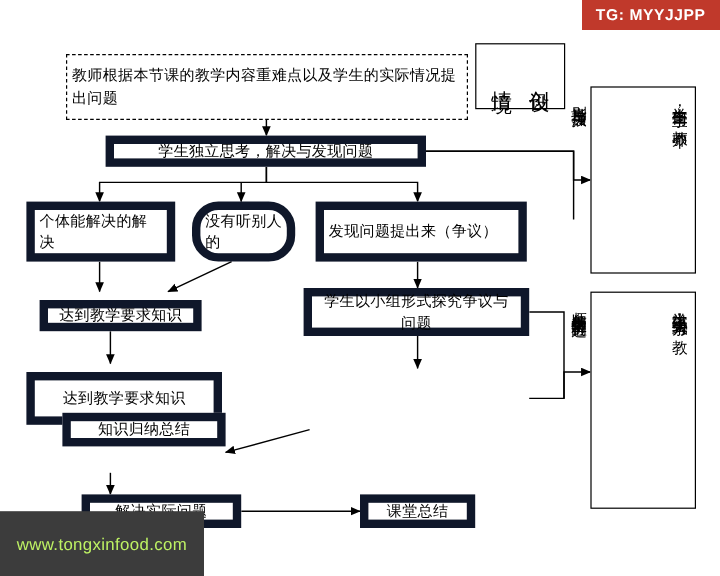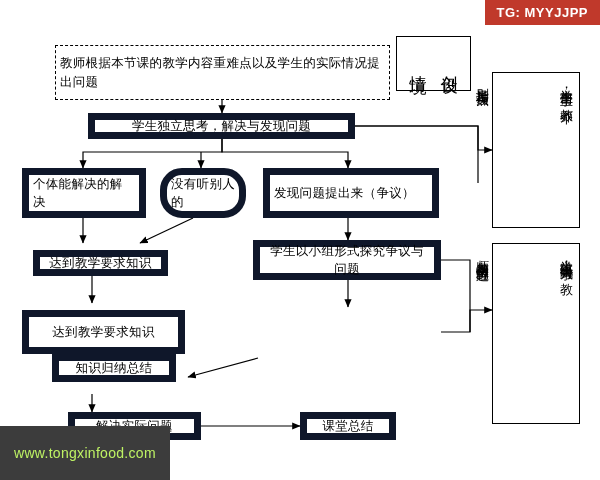--- a/index.html
+++ b/index.html
@@ -194,21 +194,21 @@
 
   <div class="box" style="left:33px; top:250px; width:135px; height:26px;">
     <span>达到教学要求知识</span>
   </div>
 
   <div class="box" style="left:22px; top:310px; width:163px; height:44px;">
     <span>达到教学要求知识</span>
   </div>
 
 
-  <div class="box" style="left:52px; top:354px; width:124px; height:28px;">
+  <div class="box" style="left:52px; top:344px; width:136px; height:28px;">
     <span>知识归纳总结</span>
   </div>
 
   <div class="box" style="left:68px; top:412px; width:133px; height:28px;">
     <span>解决实际问题</span>
   </div>
 
   <div class="box" style="left:300px; top:412px; width:96px; height:28px;">
     <span>课堂总结</span>
   </div>

